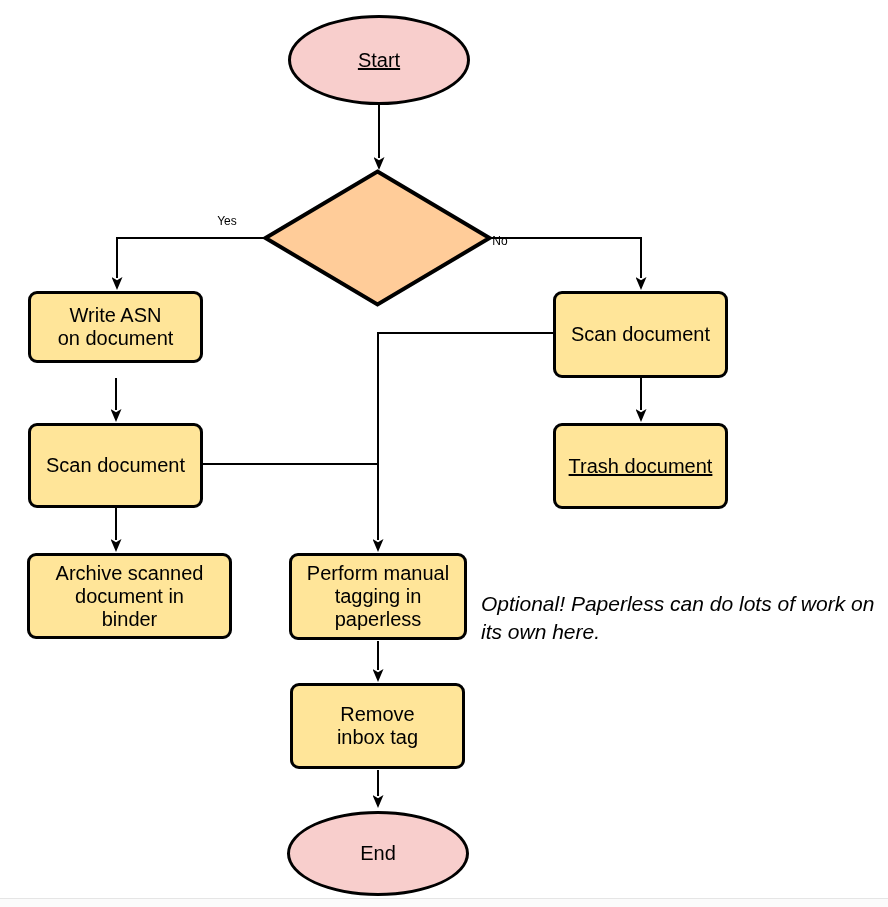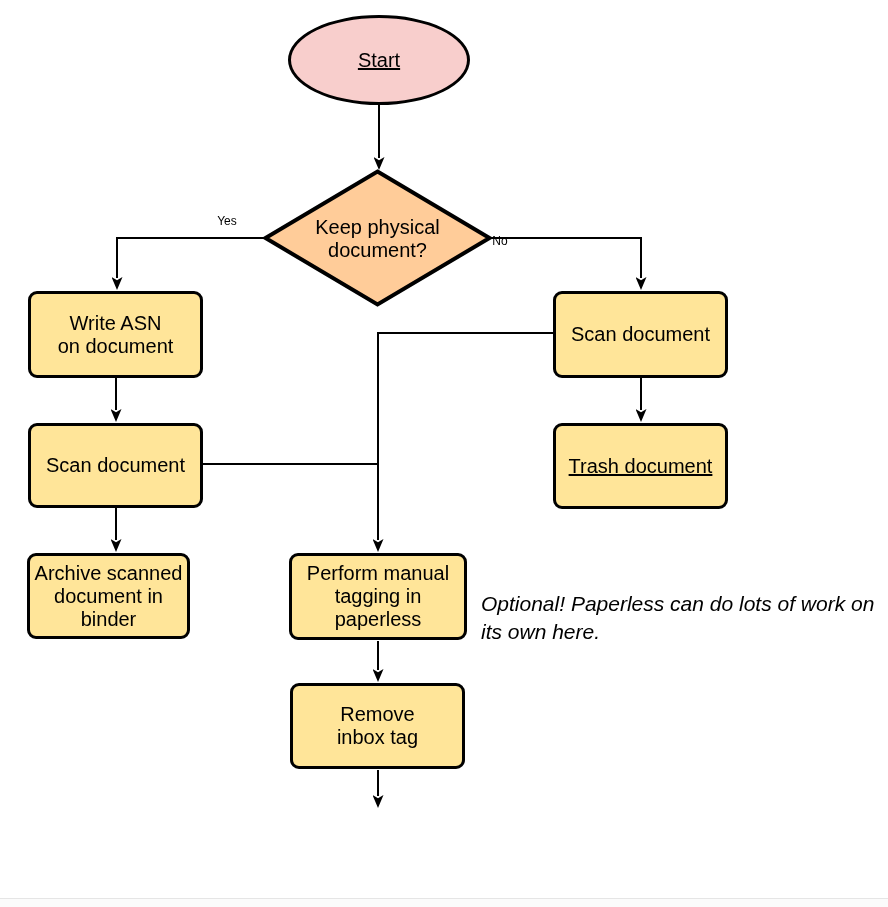--- a/index.html
+++ b/index.html
@@ -98,39 +98,35 @@
     <line x1="116" y1="508" x2="116" y2="540" marker-end="url(#arrow)"></line>
     <line x1="203" y1="464" x2="379" y2="464"></line>
     <polyline points="553,333 378,333 378,540" marker-end="url(#arrow)"></polyline>
     <line x1="641" y1="378" x2="641" y2="410" marker-end="url(#arrow)"></line>
     <line x1="378" y1="641" x2="378" y2="670" marker-end="url(#arrow)"></line>
     <line x1="378" y1="770" x2="378" y2="796" marker-end="url(#arrow)"></line>
 
     <polygon points="377.5,171.5 489.5,238 377.5,304.5 265.5,238" stroke-width="4" stroke-linejoin="miter" style="fill: rgb(255, 204, 153); stroke: rgb(0, 0, 0);"></polygon>
   </svg>
 
-  <div class="decision-label">
-    <span class="label">Keep physical
-document?</span>
-  </div>
 
   <div class="node terminator" style="left: 288px; top: 15px; width: 182px; height: 90px; background-color: rgb(248, 206, 204); border-color: rgb(0, 0, 0); text-decoration: underline;">
     <span class="label">Start</span>
   </div>
 
-  <div class="node process" style="left: 28px; top: 291px; width: 175px; height: 87px; background-color: rgb(255, 229, 153); border-color: rgb(0, 0, 0);">
+  <div class="node process" style="left: 28px; top: 291px; width: 175px; height: 72px; background-color: rgb(255, 229, 153); border-color: rgb(0, 0, 0);">
     <span class="label">Write ASN
 on document</span>
   </div>
 
   <div class="node process" style="left: 28px; top: 423px; width: 175px; height: 85px; background-color: rgb(255, 229, 153); border-color: rgb(0, 0, 0);">
     <span class="label">Scan document</span>
   </div>
 
-  <div class="node process" style="left: 27px; top: 553px; width: 163px; height: 86px; background-color: rgb(255, 229, 153); border-color: rgb(0, 0, 0);">
+  <div class="node process" style="left: 27px; top: 553px; width: 205px; height: 86px; background-color: rgb(255, 229, 153); border-color: rgb(0, 0, 0);">
     <span class="label">Archive scanned
 document in
 binder</span>
   </div>
 
   <div class="node process" style="left: 553px; top: 291px; width: 175px; height: 87px; background-color: rgb(255, 229, 153); border-color: rgb(0, 0, 0);">
     <span class="label">Scan document</span>
   </div>
 
   <div class="node process" style="left: 553px; top: 423px; width: 175px; height: 86px; background-color: rgb(255, 229, 153); border-color: rgb(0, 0, 0); text-decoration: underline;">
@@ -141,20 +137,23 @@
     <span class="label">Perform manual
 tagging in
 paperless</span>
   </div>
 
   <div class="node process" style="left: 290px; top: 683px; width: 175px; height: 86px; background-color: rgb(255, 229, 153); border-color: rgb(0, 0, 0);">
     <span class="label">Remove
 inbox tag</span>
   </div>
 
+  <div class="node terminator" style="left: 287px; top: 811px; width: 182px; height: 85px; background-color: rgb(248, 206, 204); border-color: rgb(0, 0, 0);">
+    <span class="label">End</span>
+  </div>
 
   <div class="edge-label edge-label-yes">Yes</div>
   <div class="edge-label edge-label-no">No</div>
 
   <div class="note">Optional! Paperless can do lots of work on
 its own here.</div>
 
   <div class="bottom-line"></div>
   <div class="bottom-strip"></div>
 

